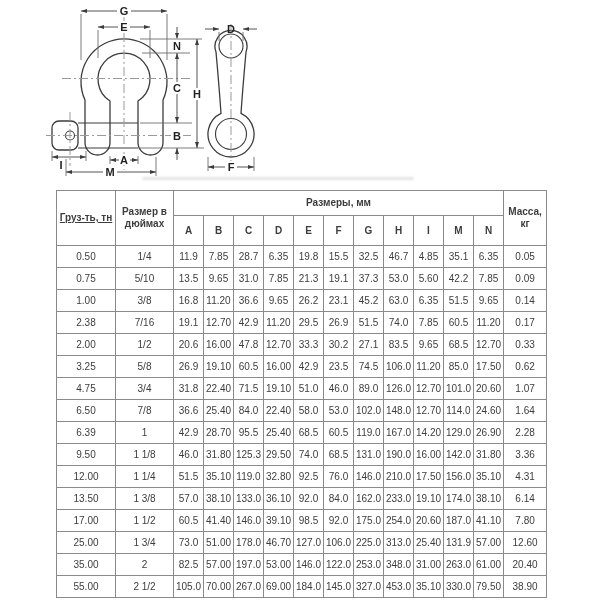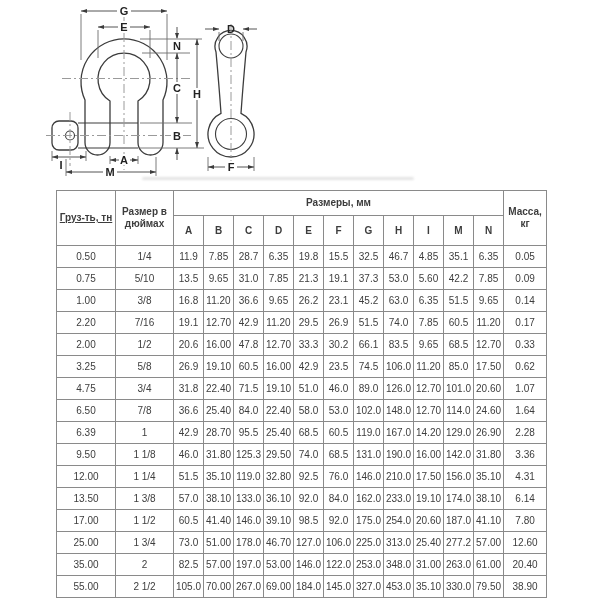--- a/index.html
+++ b/index.html
@@ -231,21 +231,21 @@
           <td>26.2</td>
           <td>23.1</td>
           <td>45.2</td>
           <td>63.0</td>
           <td>6.35</td>
           <td>51.5</td>
           <td>9.65</td>
           <td>0.14</td>
         </tr>
         <tr>
-          <td>2.20</td>
+          <td>2.38</td>
           <td>7/16</td>
           <td>19.1</td>
           <td>12.70</td>
           <td>42.9</td>
           <td>11.20</td>
           <td>29.5</td>
           <td>26.9</td>
           <td>51.5</td>
           <td>74.0</td>
           <td>7.85</td>
@@ -255,21 +255,21 @@
         </tr>
         <tr>
           <td>2.00</td>
           <td>1/2</td>
           <td>20.6</td>
           <td>16.00</td>
           <td>47.8</td>
           <td>12.70</td>
           <td>33.3</td>
           <td>30.2</td>
-          <td>66.1</td>
+          <td>27.1</td>
           <td>83.5</td>
           <td>9.65</td>
           <td>68.5</td>
           <td>12.70</td>
           <td>0.33</td>
         </tr>
         <tr>
           <td>3.25</td>
           <td>5/8</td>
           <td>26.9</td>
@@ -402,21 +402,21 @@
           <td>1 3/4</td>
           <td>73.0</td>
           <td>51.00</td>
           <td>178.0</td>
           <td>46.70</td>
           <td>127.0</td>
           <td>106.0</td>
           <td>225.0</td>
           <td>313.0</td>
           <td>25.40</td>
-          <td>277.2</td>
+          <td>131.9</td>
           <td>57.00</td>
           <td>12.60</td>
         </tr>
         <tr>
           <td>35.00</td>
           <td>2</td>
           <td>82.5</td>
           <td>57.00</td>
           <td>197.0</td>
           <td>53.00</td>

